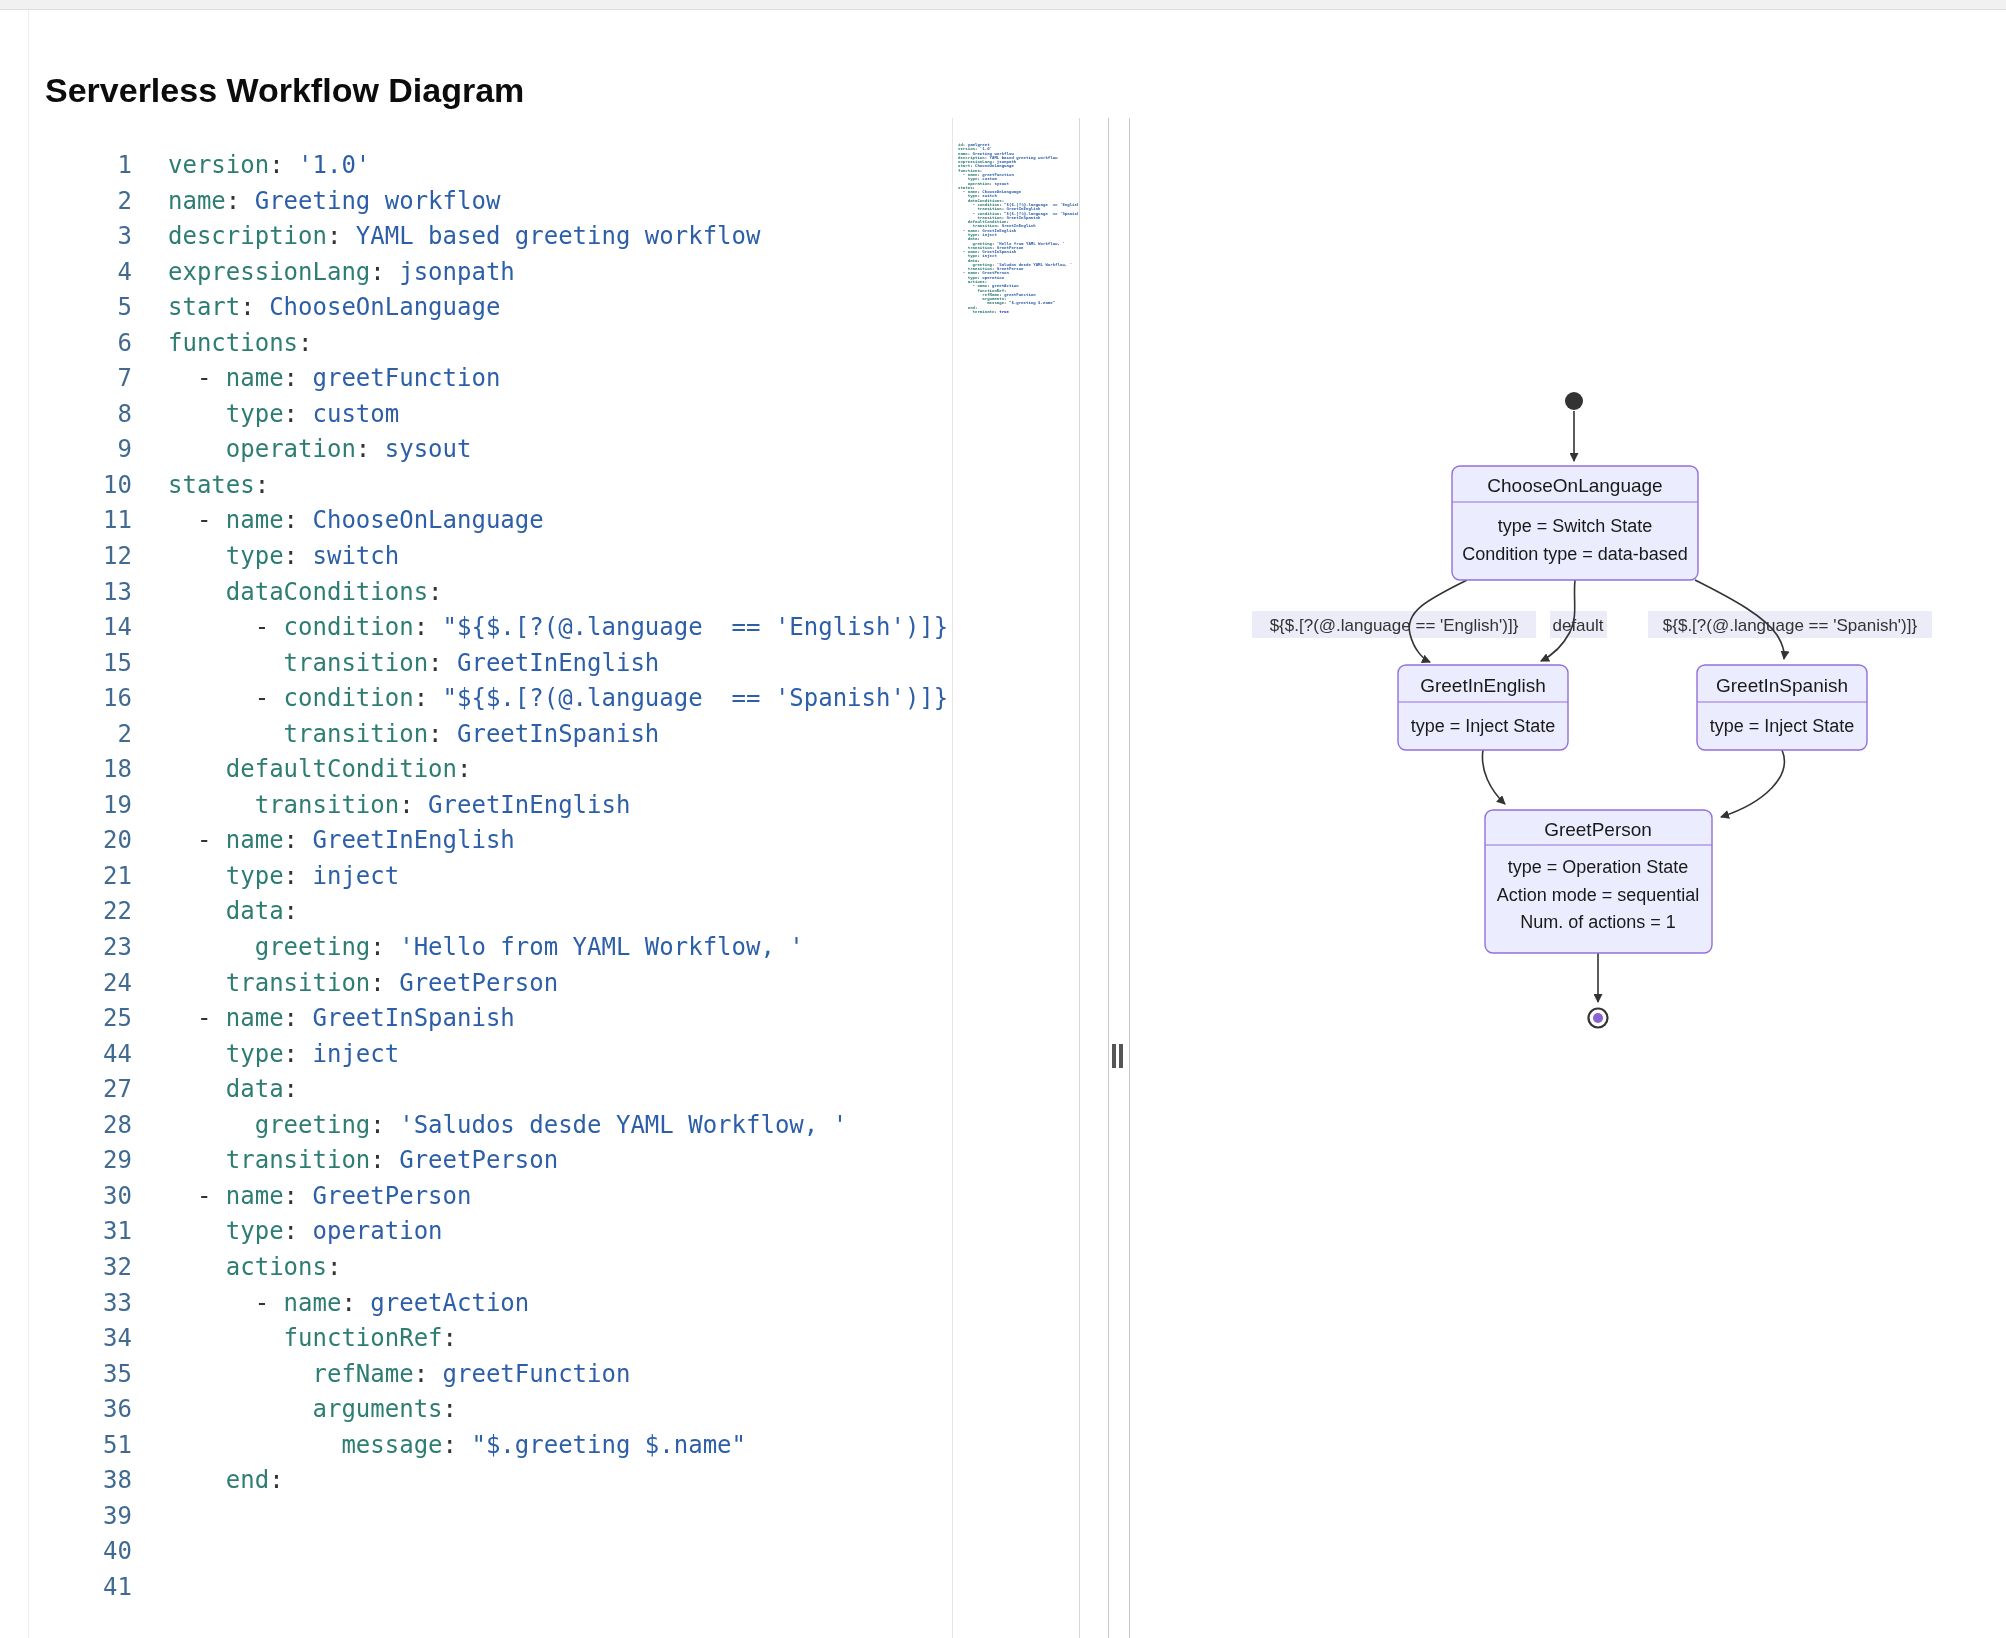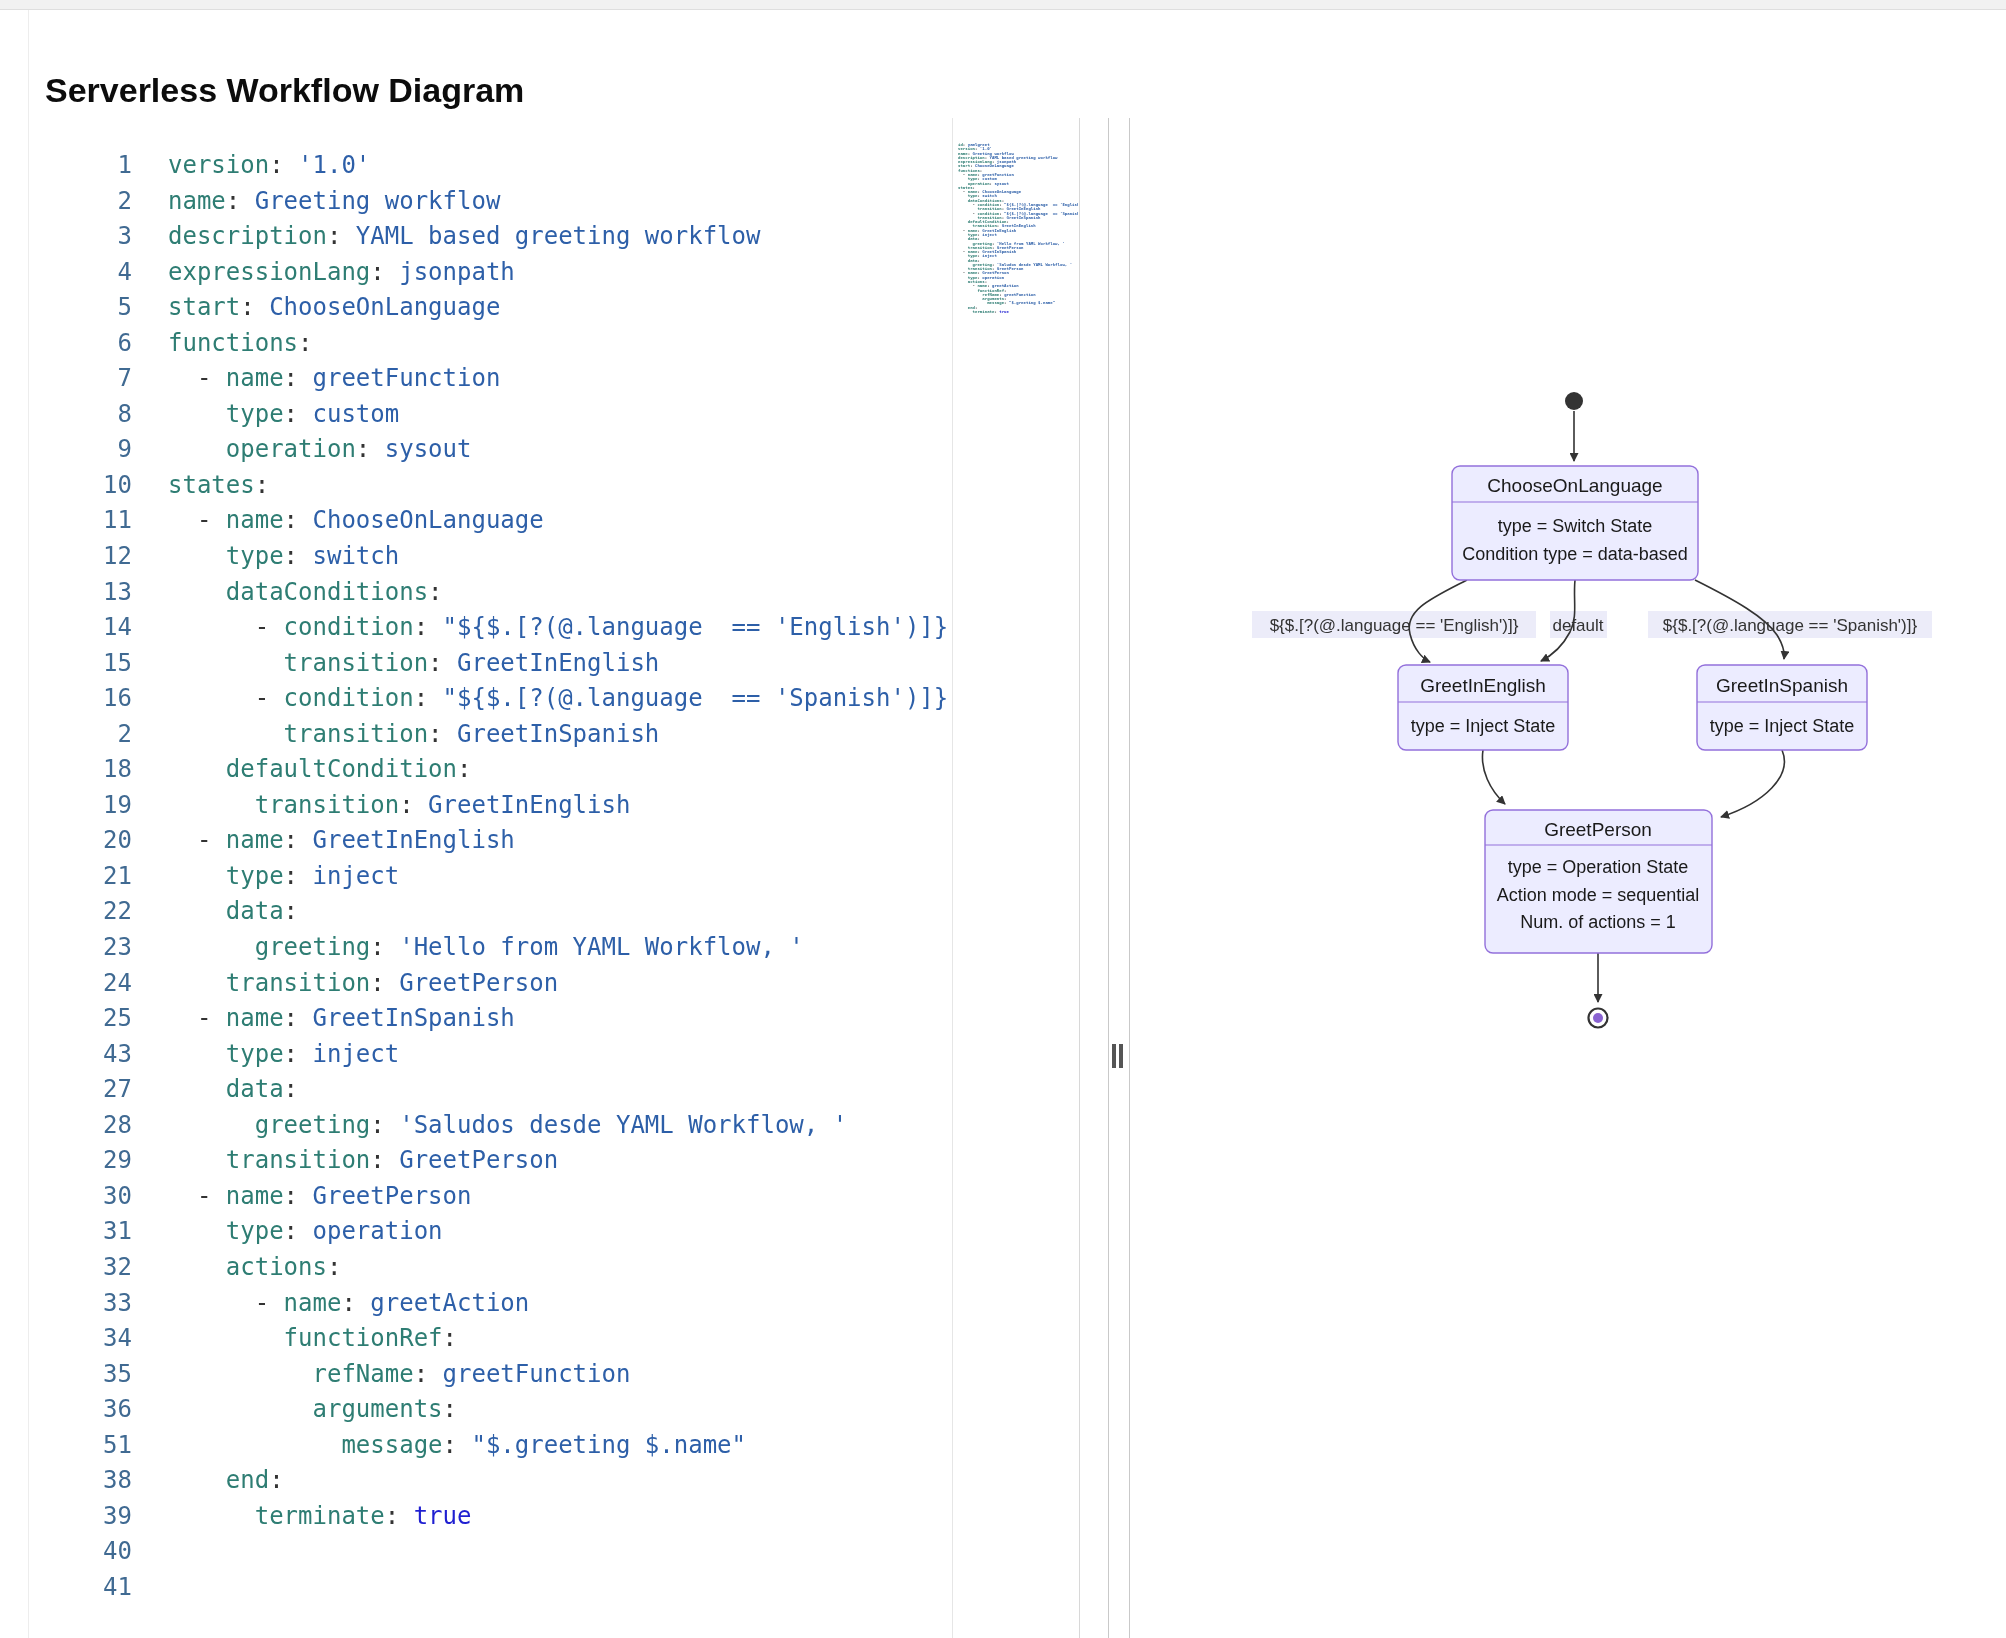--- a/index.html
+++ b/index.html
@@ -78,21 +78,21 @@
     <div class="gnum">16</div>
     <div class="gnum">2</div>
     <div class="gnum">18</div>
     <div class="gnum">19</div>
     <div class="gnum">20</div>
     <div class="gnum">21</div>
     <div class="gnum">22</div>
     <div class="gnum">23</div>
     <div class="gnum">24</div>
     <div class="gnum">25</div>
-    <div class="gnum">43</div>
+    <div class="gnum">44</div>
     <div class="gnum">27</div>
     <div class="gnum">28</div>
     <div class="gnum">29</div>
     <div class="gnum">30</div>
     <div class="gnum">31</div>
     <div class="gnum">32</div>
     <div class="gnum">33</div>
     <div class="gnum">34</div>
     <div class="gnum">35</div>
     <div class="gnum">36</div>
@@ -134,21 +134,20 @@
     <div class="crow"><span class="guide" style="left: 13px;"></span><span class="guide" style="left: 41.9px;"></span><span class="tok-p">    </span><span class="tok-k">transition</span><span class="tok-p">:</span><span class="tok-v"> GreetPerson</span></div>
     <div class="crow"><span class="guide" style="left: 13px;"></span><span class="tok-p">  - </span><span class="tok-k">name</span><span class="tok-p">:</span><span class="tok-v"> GreetPerson</span></div>
     <div class="crow"><span class="guide" style="left: 13px;"></span><span class="guide" style="left: 41.9px;"></span><span class="tok-p">    </span><span class="tok-k">type</span><span class="tok-p">:</span><span class="tok-v"> operation</span></div>
     <div class="crow"><span class="guide" style="left: 13px;"></span><span class="guide" style="left: 41.9px;"></span><span class="tok-p">    </span><span class="tok-k">actions</span><span class="tok-p">:</span></div>
     <div class="crow"><span class="guide" style="left: 13px;"></span><span class="guide" style="left: 41.9px;"></span><span class="guide" style="left: 70.8px;"></span><span class="tok-p">      - </span><span class="tok-k">name</span><span class="tok-p">:</span><span class="tok-v"> greetAction</span></div>
     <div class="crow"><span class="guide" style="left: 13px;"></span><span class="guide" style="left: 41.9px;"></span><span class="guide" style="left: 70.8px;"></span><span class="guide" style="left: 99.7px;"></span><span class="tok-p">        </span><span class="tok-k">functionRef</span><span class="tok-p">:</span></div>
     <div class="crow"><span class="guide" style="left: 13px;"></span><span class="guide" style="left: 41.9px;"></span><span class="guide" style="left: 70.8px;"></span><span class="guide" style="left: 99.7px;"></span><span class="guide" style="left: 128.6px;"></span><span class="tok-p">          </span><span class="tok-k">refName</span><span class="tok-p">:</span><span class="tok-v"> greetFunction</span></div>
     <div class="crow"><span class="guide" style="left: 13px;"></span><span class="guide" style="left: 41.9px;"></span><span class="guide" style="left: 70.8px;"></span><span class="guide" style="left: 99.7px;"></span><span class="guide" style="left: 128.6px;"></span><span class="tok-p">          </span><span class="tok-k">arguments</span><span class="tok-p">:</span></div>
     <div class="crow"><span class="guide" style="left: 13px;"></span><span class="guide" style="left: 41.9px;"></span><span class="guide" style="left: 70.8px;"></span><span class="guide" style="left: 99.7px;"></span><span class="guide" style="left: 128.6px;"></span><span class="guide" style="left: 157.5px;"></span><span class="tok-p">            </span><span class="tok-k">message</span><span class="tok-p">:</span><span class="tok-v"> "$.greeting $.name"</span></div>
     <div class="crow"><span class="guide" style="left: 13px;"></span><span class="guide" style="left: 41.9px;"></span><span class="tok-p">    </span><span class="tok-k">end</span><span class="tok-p">:</span></div>
-    <div class="crow"><span class="guide" style="left: 13px;"></span><span class="guide" style="left: 41.9px;"></span><span class="guide" style="left: 70.8px;"></span><span class="tok-p">      </span><span class="tok-k">terminate</span><span class="tok-p">:</span><span class="tok-a"> true</span></div>
     <div class="crow"></div>
   </div>
 
 <div class="minimap">
   <div class="mini-inner">
       <div class="mrow"><span class="tok-k">id</span><span class="tok-p">:</span><span class="tok-v"> yamlgreet</span></div>
       <div class="mrow"><span class="tok-k">version</span><span class="tok-p">:</span><span class="tok-v"> '1.0'</span></div>
       <div class="mrow"><span class="tok-k">name</span><span class="tok-p">:</span><span class="tok-v"> Greeting workflow</span></div>
       <div class="mrow"><span class="tok-k">description</span><span class="tok-p">:</span><span class="tok-v"> YAML based greeting workflow</span></div>
       <div class="mrow"><span class="tok-k">expressionLang</span><span class="tok-p">:</span><span class="tok-v"> jsonpath</span></div>

